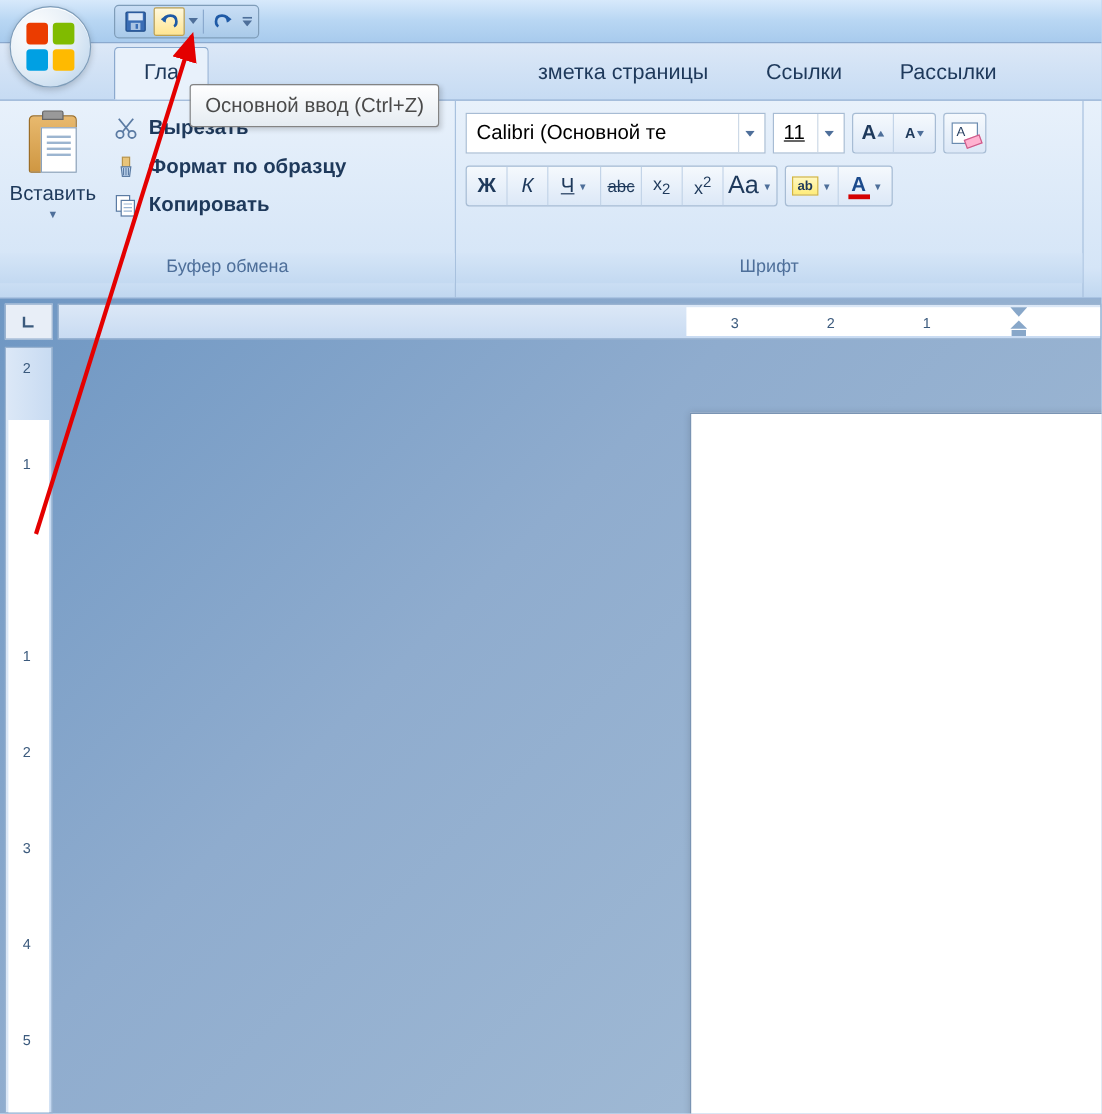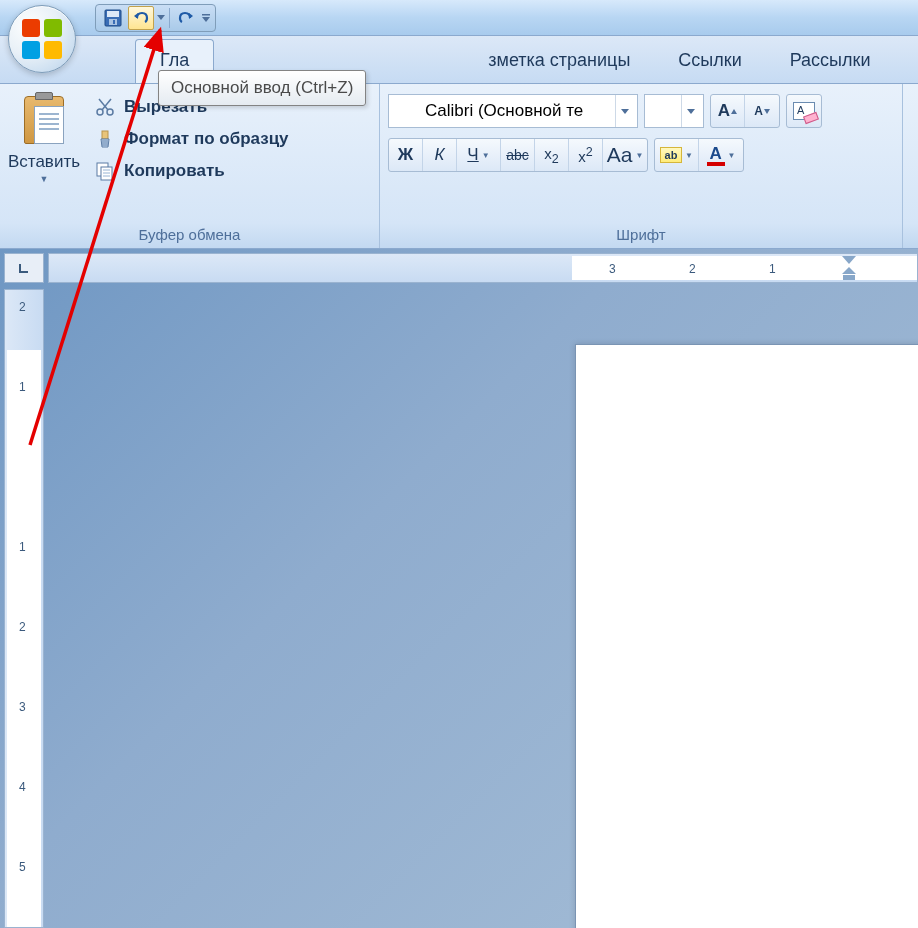--- a/index.html
+++ b/index.html
@@ -97,21 +97,20 @@
     color: #1e395b;
     font-size: 18px;
     cursor: pointer;
     white-space: nowrap;
   }
   .tab.active {
     background: #e8f1fb;
     border-radius: 4px 4px 0 0;
     border: 1px solid #8ba9ce;
     border-bottom: none;
-    margin-left: 40px;
   }
   
   
   .tooltip {
     position: absolute;
     top: 70px;
     left: 158px;
     background: linear-gradient(to bottom, #ffffff, #e5ebf1);
     border: 1px solid #838383;
     border-radius: 3px;
@@ -142,21 +141,21 @@
     flex: 1;
     display: flex;
     align-items: flex-start;
   }
   .group-label {
     text-align: center;
     font-size: 15px;
     color: #4e6f9a;
     padding: 3px 0 5px;
     background: linear-gradient(to bottom, #d5e5f7, #c3d9f1);
-    margin: 0 -8px;
+    margin: 12px -8px;
   }
   
   
   .paste-big {
     width: 72px;
     display: flex;
     flex-direction: column;
     align-items: center;
     padding: 4px 2px;
     border-radius: 3px;
@@ -232,21 +231,21 @@
   .font-combo {
     height: 34px;
     background: #fff;
     border: 1px solid #a7bcd4;
     display: flex;
     align-items: center;
     padding: 0 4px 0 8px;
     font-size: 17px;
     cursor: pointer;
   }
-  .font-combo .combo-text { flex: 1; overflow: hidden; white-space: nowrap; margin-left: 28px; }
+  .font-combo .combo-text { flex: 1; overflow: hidden; white-space: nowrap; }
   .font-combo .combo-arrow { 
     width: 18px; height: 100%; display: flex; align-items: center; justify-content: center;
     border-left: 1px solid #cdd9e7;
   }
   .font-name { width: 250px; }
   .font-size { width: 60px; text-decoration: underline; }
   .btn-box {
     height: 34px;
     background: linear-gradient(to bottom, #f5f9fd, #dce8f7);
     border: 1px solid #a7bcd4;

